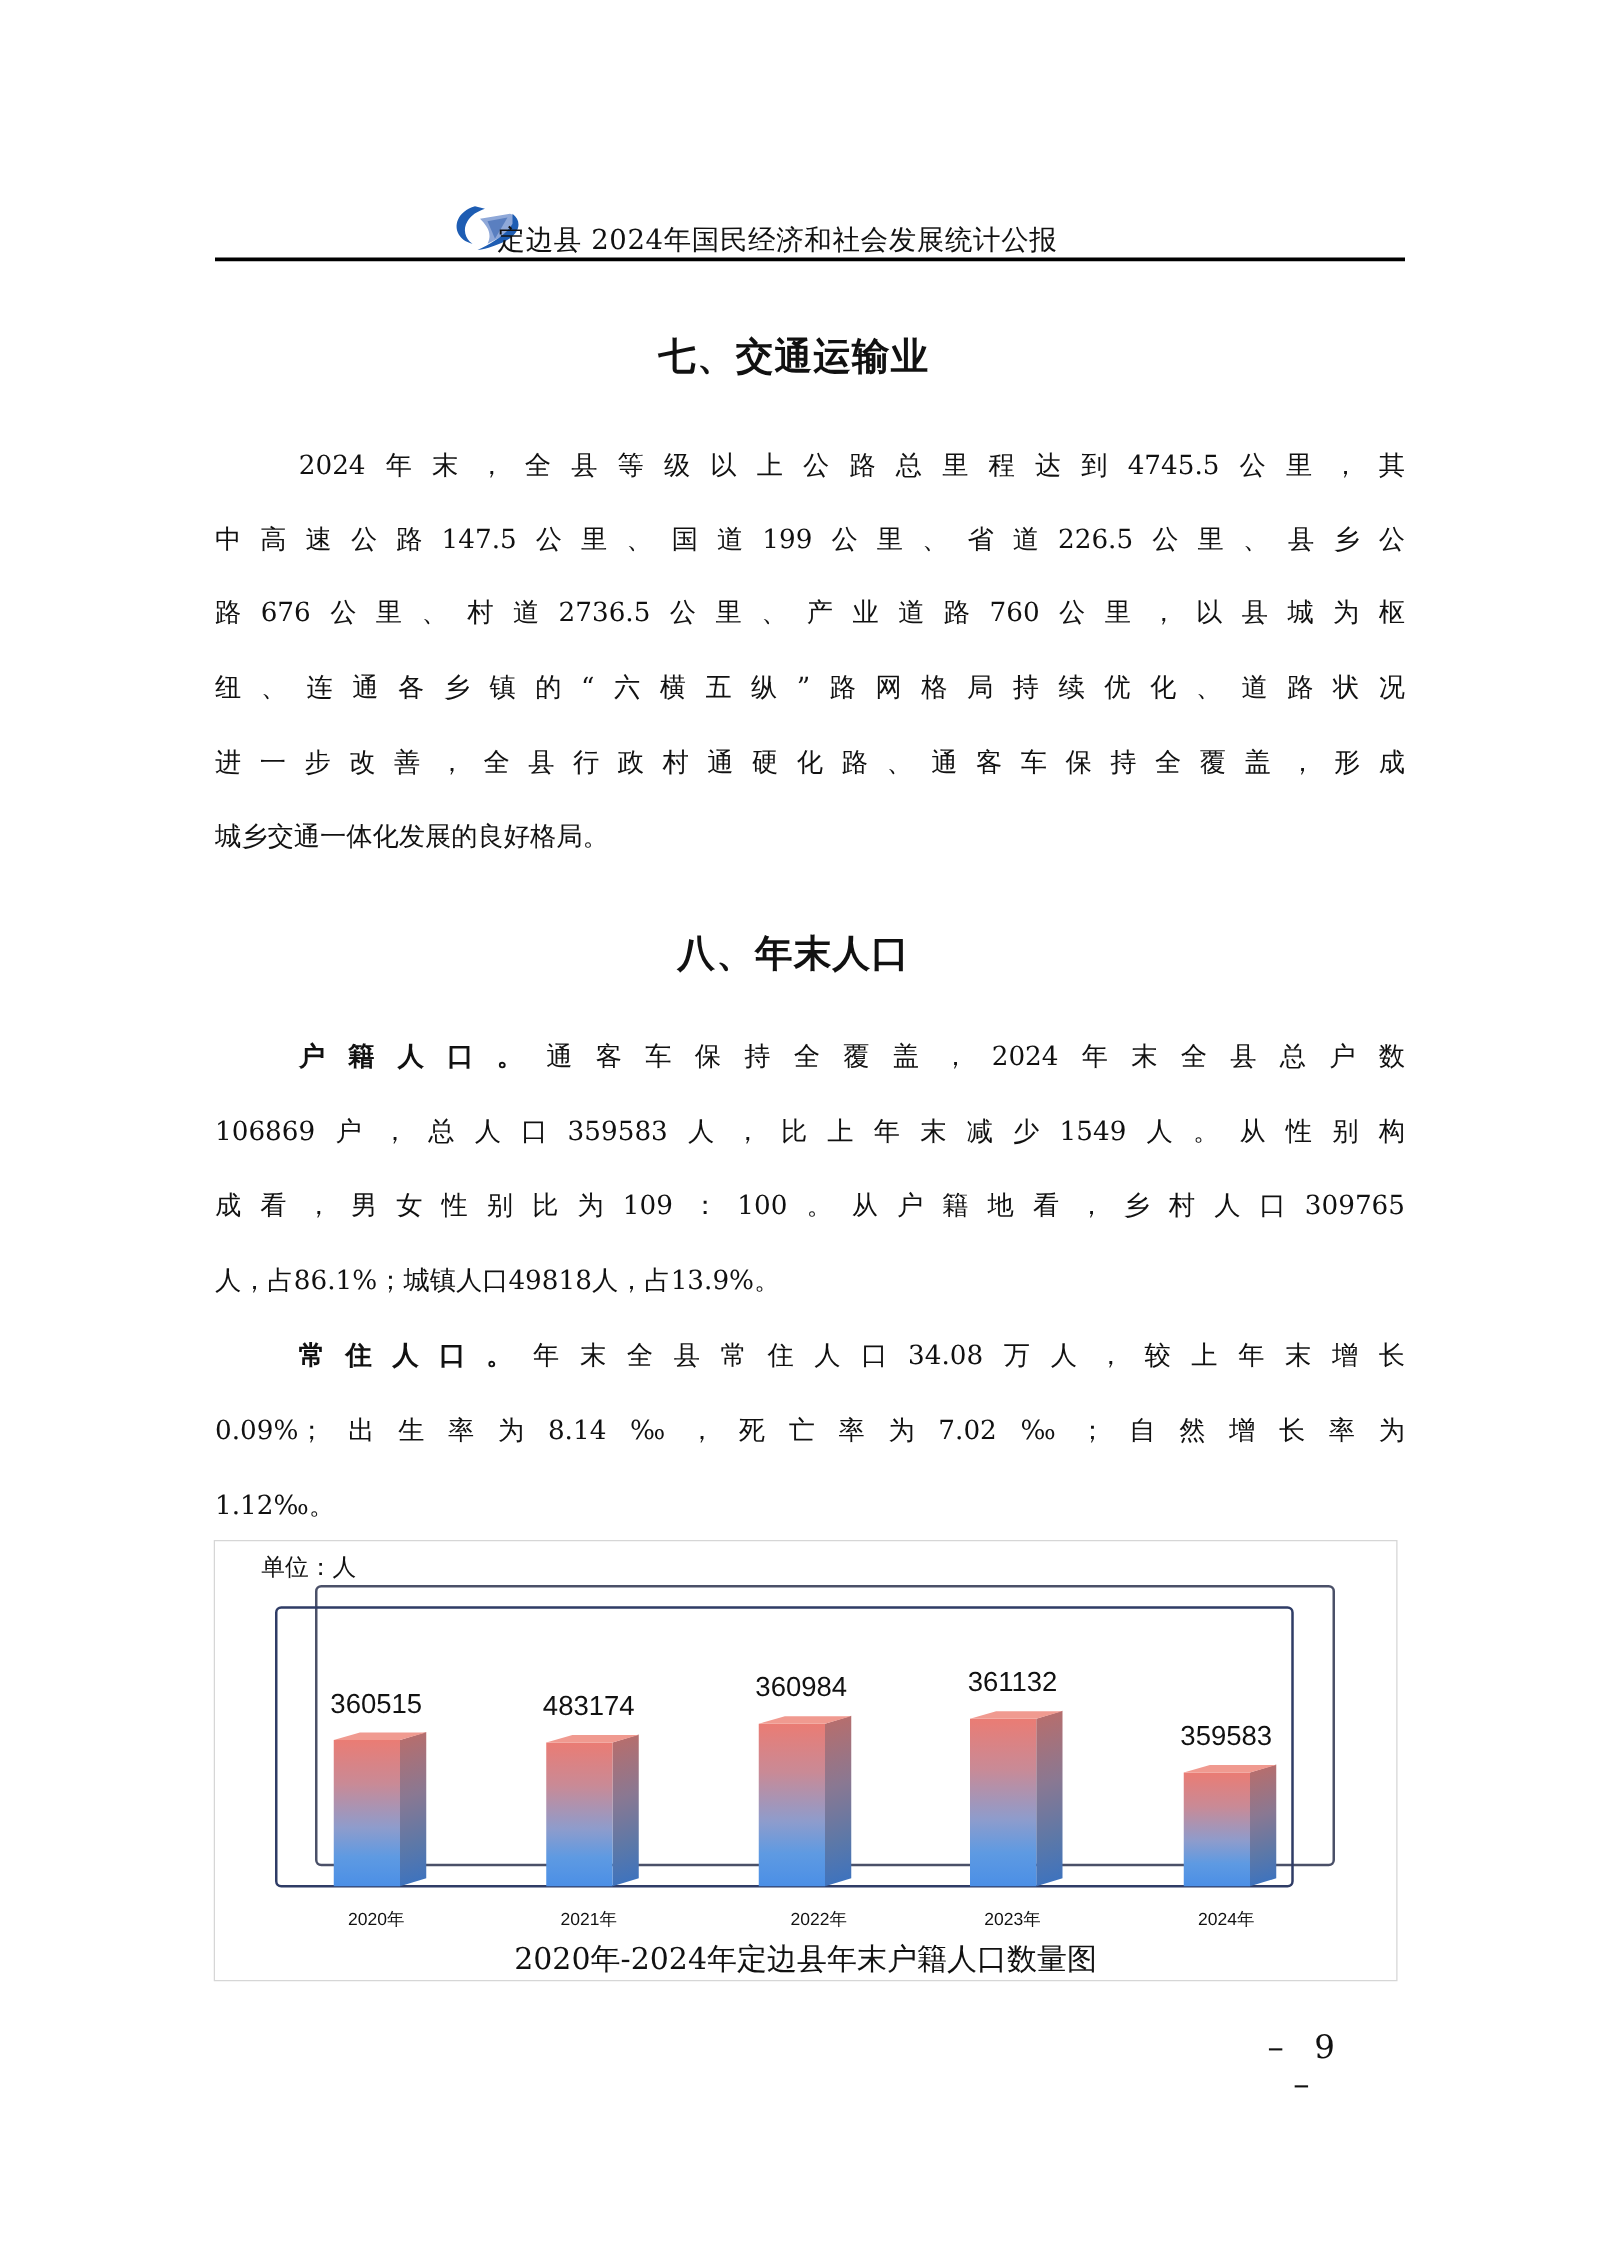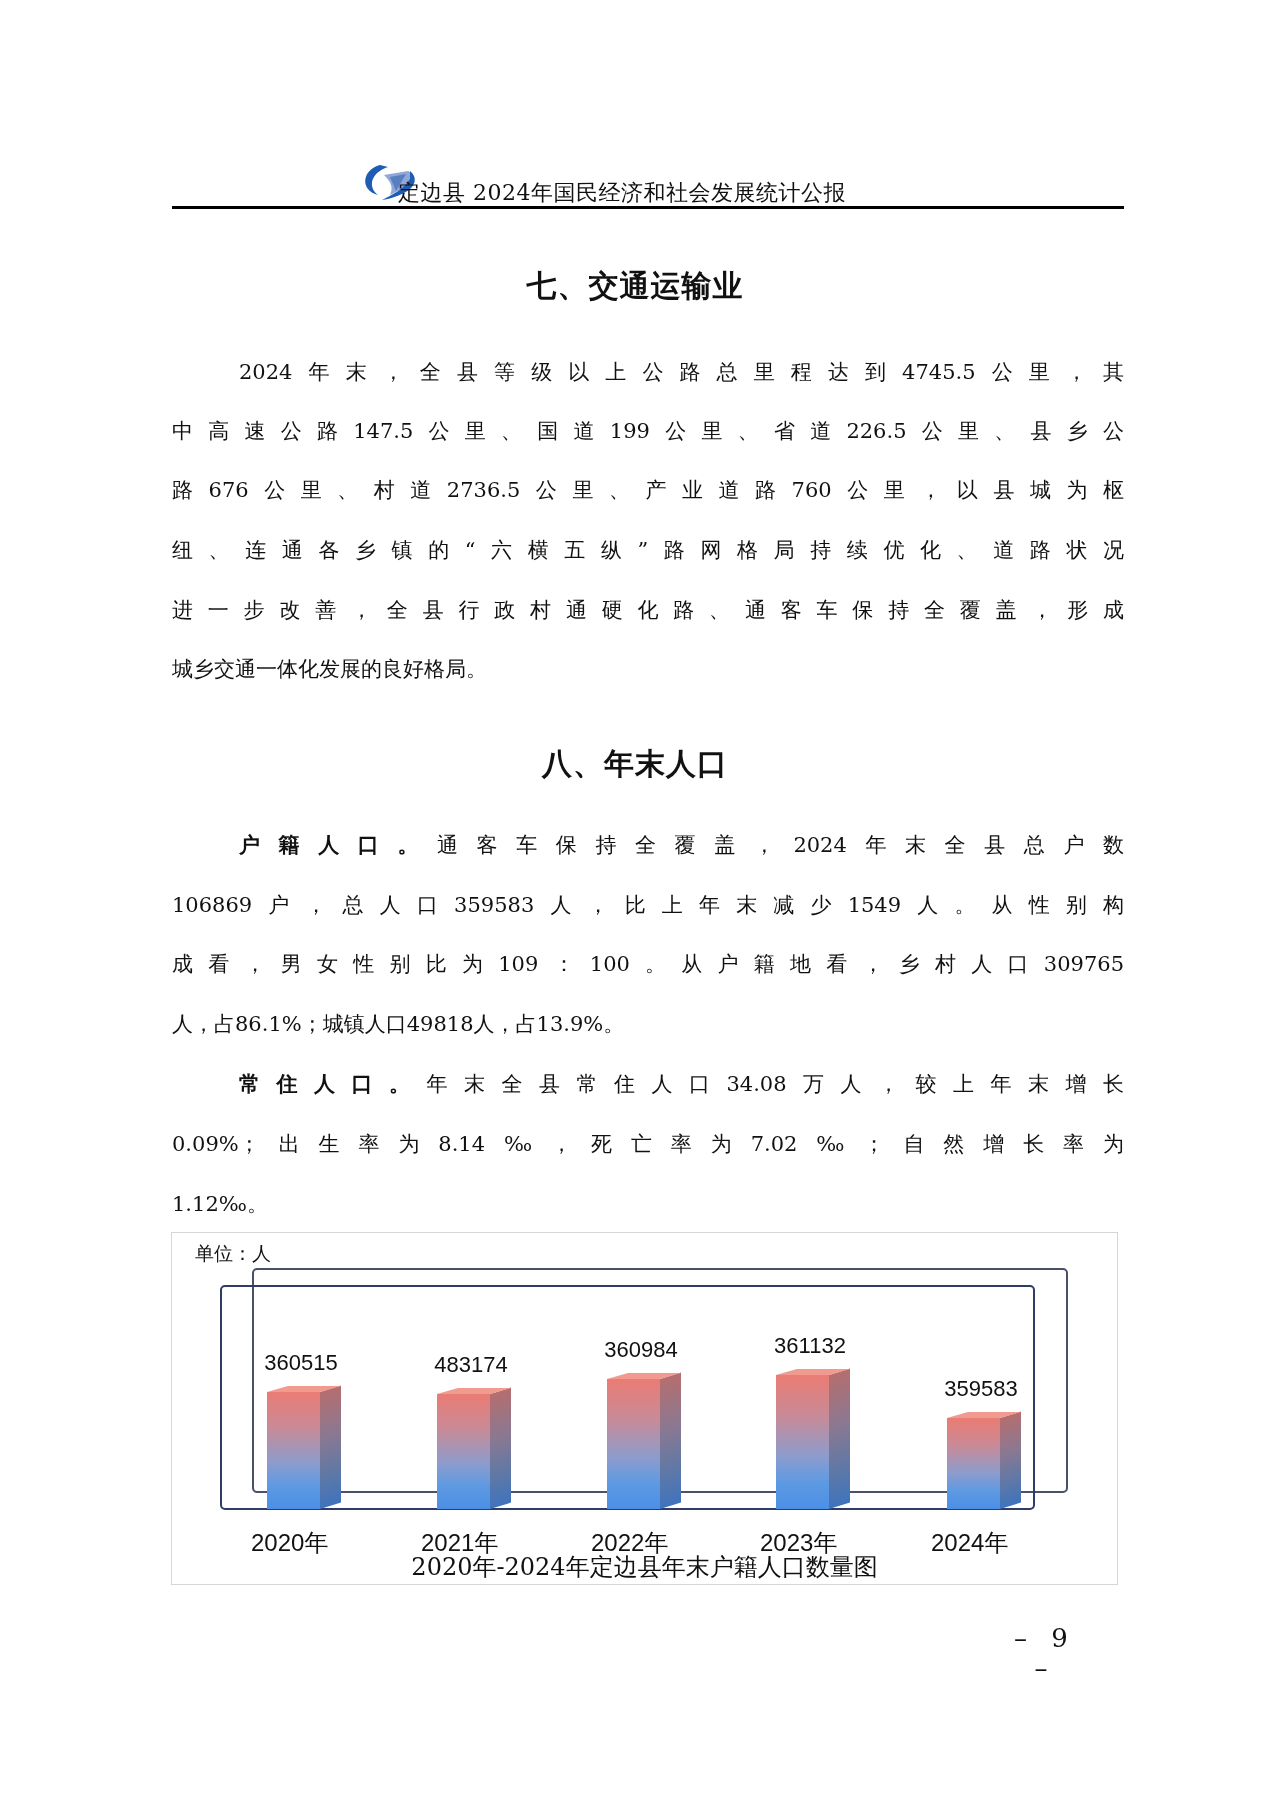--- a/index.html
+++ b/index.html
@@ -19,29 +19,29 @@
   #heading-8 { top: 746px; }
 
   
   .line { left: 172px; width: 952px; font-size: 21px; line-height: 36px; white-space: nowrap; text-align: justify; text-align-last: justify; }
   .line.last { text-align-last: left; }
   .indent { left: 239px; width: 885px; }
   .lead { font-weight: bold; }
 
   
   #chart-box { left: 171px; top: 1232px; width: 947px; height: 353px; border: 1.5px solid #d6d6d6; box-sizing: border-box; }
-  #unit-label { left: 195px; top: 1241px; font-size: 19px; }
+  #unit-label { left: 209px; top: 1241px; font-size: 19px; }
   .frame { border: 2px solid #3d4a6b; border-radius: 5px; box-sizing: border-box; }
   #frame-back { left: 252px; top: 1268px; width: 816px; height: 225px; border-color: #4a5068; }
   #frame-front { left: 220px; top: 1285px; width: 815px; height: 225px; border-color: #2f3c66; }
   .bar-front { width: 53px; background: linear-gradient(to bottom, #ea7c74 0%, #c98a96 30%, #8e9ccc 60%, #5e9ae2 80%, #4b8fe6 100%); }
   .bar-side { width: 21px; background: linear-gradient(to bottom, #b56e6e 0%, #8a7892 40%, #5c78a8 75%, #3f73bd 100%); transform-origin: 0 0; }
   .bar-top { height: 6px; width: 53px; background: #f09a90; transform-origin: 0 100%; }
   .val-label { font-size: 22px; width: 100px; text-align: center; color: #111; }
-  .year-label { font-size: 24px; width: 100px; top: 1527px; }
+  .year-label { font-size: 14px; width: 100px; text-align: center; top: 1527px; }
   #chart-caption { left: 171px; width: 947px; text-align: center; top: 1551px; font-size: 24px; }
 
   #page-number { left: 1000px; top: 1623px; width: 90px; text-align: center; font-size: 26px; letter-spacing: 8px; }
 </style>
 </head>
 <body>
 
 <svg id="logo" class="abs" viewBox="0 0 58 42">
   <path d="M20 4 C6 8 2 20 8 28 C10 31 14 33 18 34 C12 30 10 22 14 16 C17 11 22 8 28 6 Z" fill="#1e5db3"></path>
   <path d="M24 14 L48 10 C54 12 56 18 50 24 L30 34 C34 26 30 20 24 14 Z" fill="#8fa8d8"></path>
@@ -85,21 +85,21 @@
     <div class="abs year-label sans" style="left: 251px;">2020年</div>
     <div class="abs bar-side" style="left: 490px; top: 1394.18px; height: 114.818px; transform: skewY(-17deg);"></div>
     <div class="abs bar-front" style="left: 437px; top: 1394.18px; height: 114.818px;"></div>
     <div class="abs bar-top" style="left: 437px; top: 1388.18px; transform: skewX(-74deg);"></div>
     <div class="abs val-label sans" style="left: 421px; top: 1352.18px;">483174</div>
     <div class="abs year-label sans" style="left: 421px;">2021年</div>
     <div class="abs bar-side" style="left: 660px; top: 1379.11px; height: 129.892px; transform: skewY(-17deg);"></div>
     <div class="abs bar-front" style="left: 607px; top: 1379.11px; height: 129.892px;"></div>
     <div class="abs bar-top" style="left: 607px; top: 1373.11px; transform: skewX(-74deg);"></div>
     <div class="abs val-label sans" style="left: 591px; top: 1337.11px;">360984</div>
-    <div class="abs year-label sans" style="left: 591px;">2022年</div>
+    <div class="abs year-label sans" style="left: 605px;">2022年</div>
     <div class="abs bar-side" style="left: 829px; top: 1375px; height: 134px; transform: skewY(-17deg);"></div>
     <div class="abs bar-front" style="left: 776px; top: 1375px; height: 134px;"></div>
     <div class="abs bar-top" style="left: 776px; top: 1369px; transform: skewX(-74deg);"></div>
     <div class="abs val-label sans" style="left: 760px; top: 1333px;">361132</div>
     <div class="abs year-label sans" style="left: 760px;">2023年</div>
     <div class="abs bar-side" style="left: 1000px; top: 1418px; height: 91px; transform: skewY(-17deg);"></div>
     <div class="abs bar-front" style="left: 947px; top: 1418px; height: 91px;"></div>
     <div class="abs bar-top" style="left: 947px; top: 1412px; transform: skewX(-74deg);"></div>
     <div class="abs val-label sans" style="left: 931px; top: 1376px;">359583</div>
     <div class="abs year-label sans" style="left: 931px;">2024年</div>

